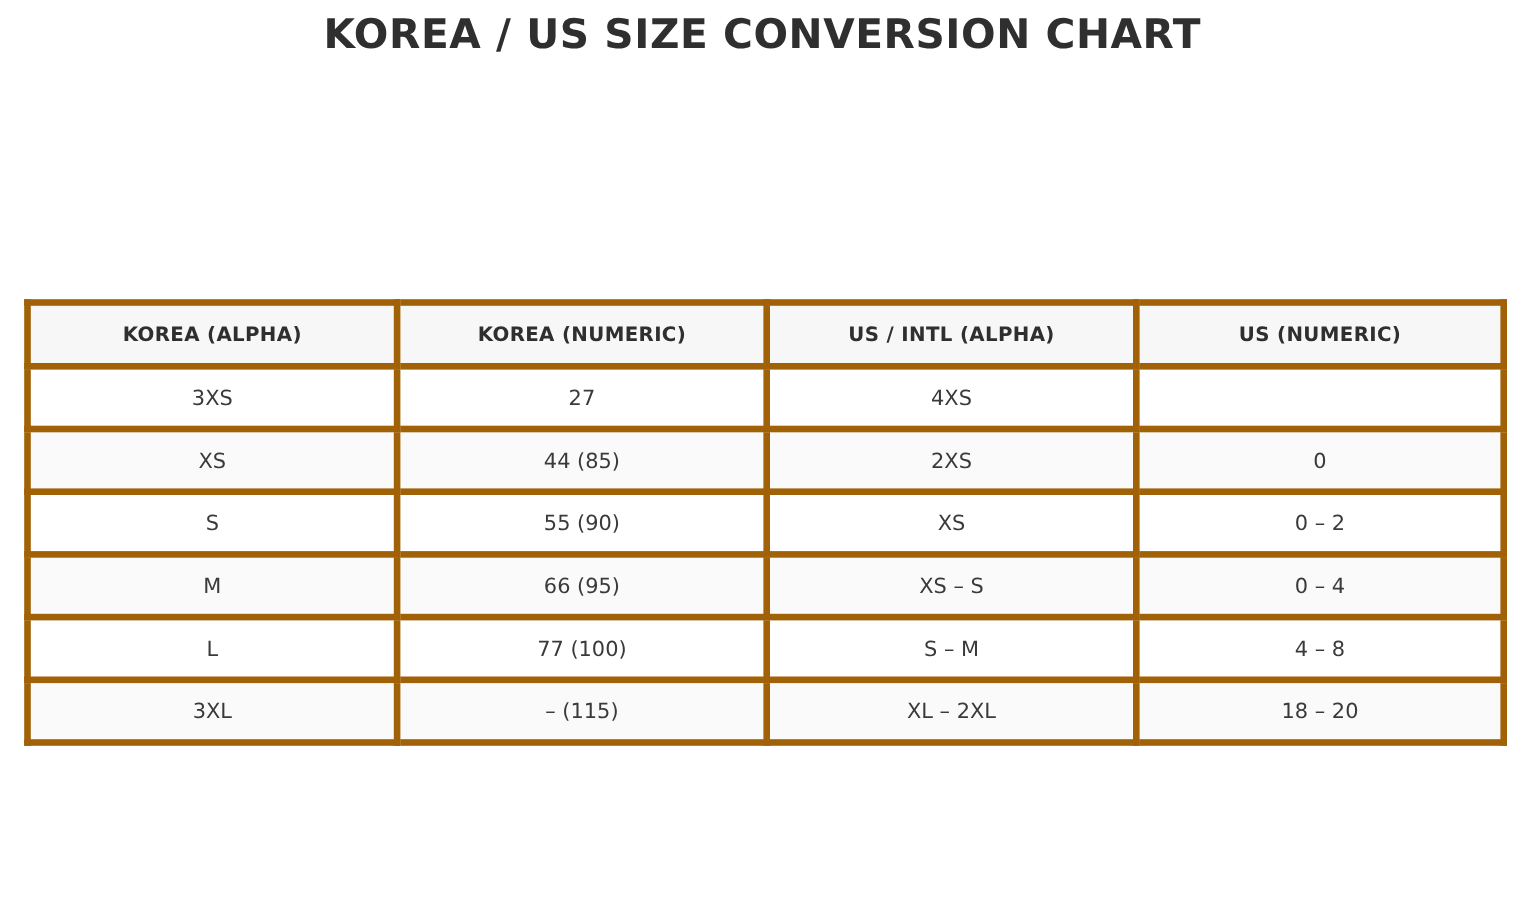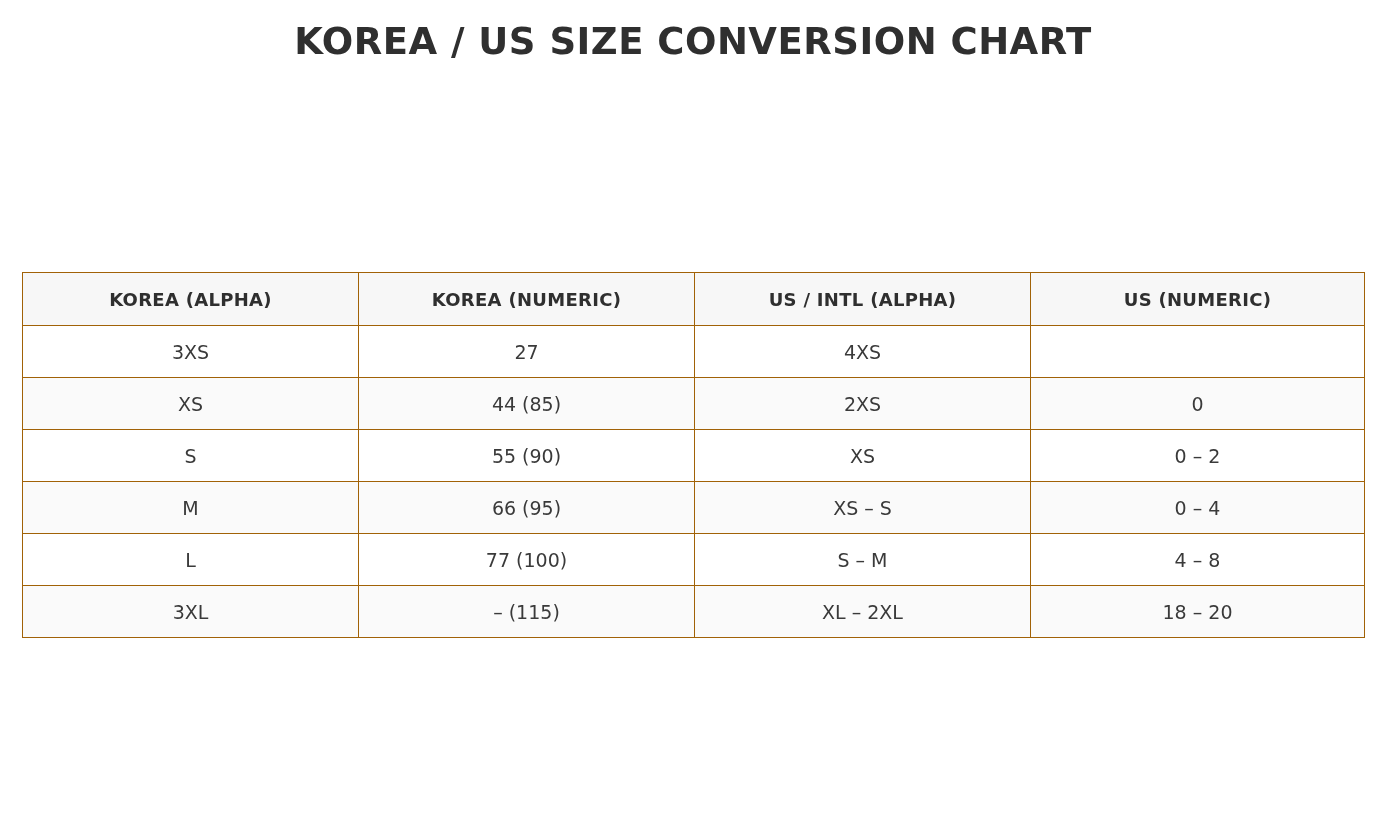--- a/index.html
+++ b/index.html
@@ -15,37 +15,37 @@
     position: relative;
     overflow: hidden;
   }
   .page-title {
     text-align: center;
     font-size: 37px;
     font-weight: bold;
     letter-spacing: 0.5px;
     color: #2f2f2f;
     margin: 0;
-    padding-top: 20px;
+    padding-top: 10px;
     line-height: 1.2;
   }
   .table-wrap {
     position: absolute;
     left: 22px;
     top: 272px;
     width: 1342px;
   }
   table.size-chart {
     border-collapse: collapse;
     width: 100%;
     table-layout: fixed;
   }
   table.size-chart th,
   table.size-chart td {
-    border: 1px solid #a16207;
+    border: 6px solid #a16207;
     text-align: center;
     font-size: 19px;
     color: #3a3a3a;
     height: 35px;
     padding: 8px;
     font-weight: normal;
   }
   table.size-chart thead th {
     background: #f7f7f7;
     font-weight: bold;

